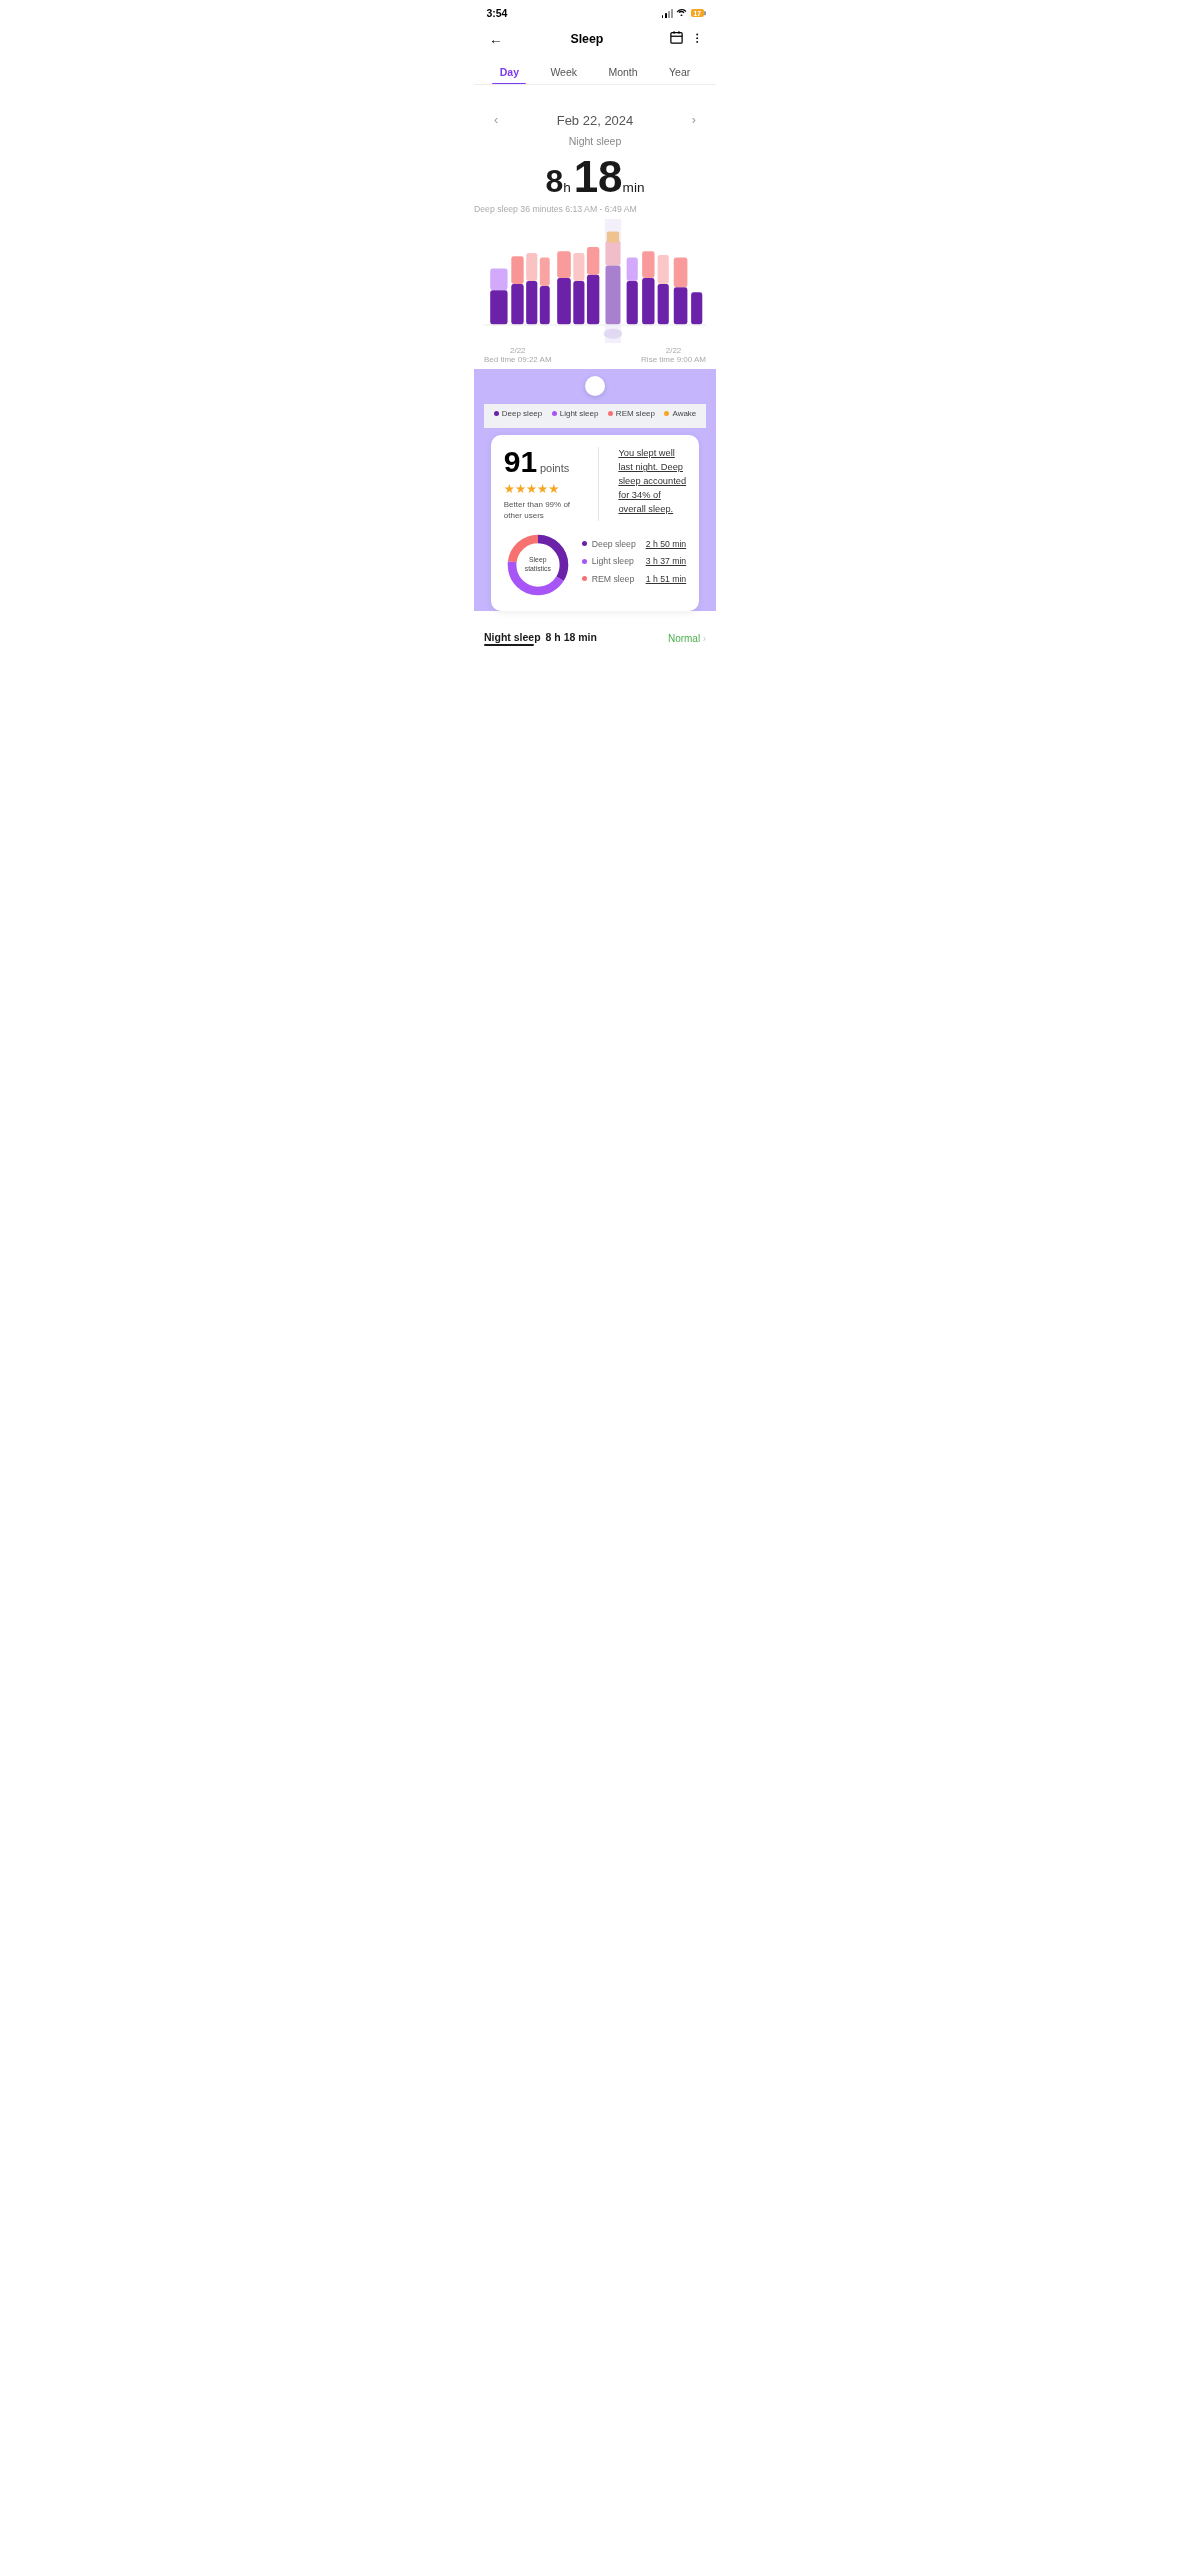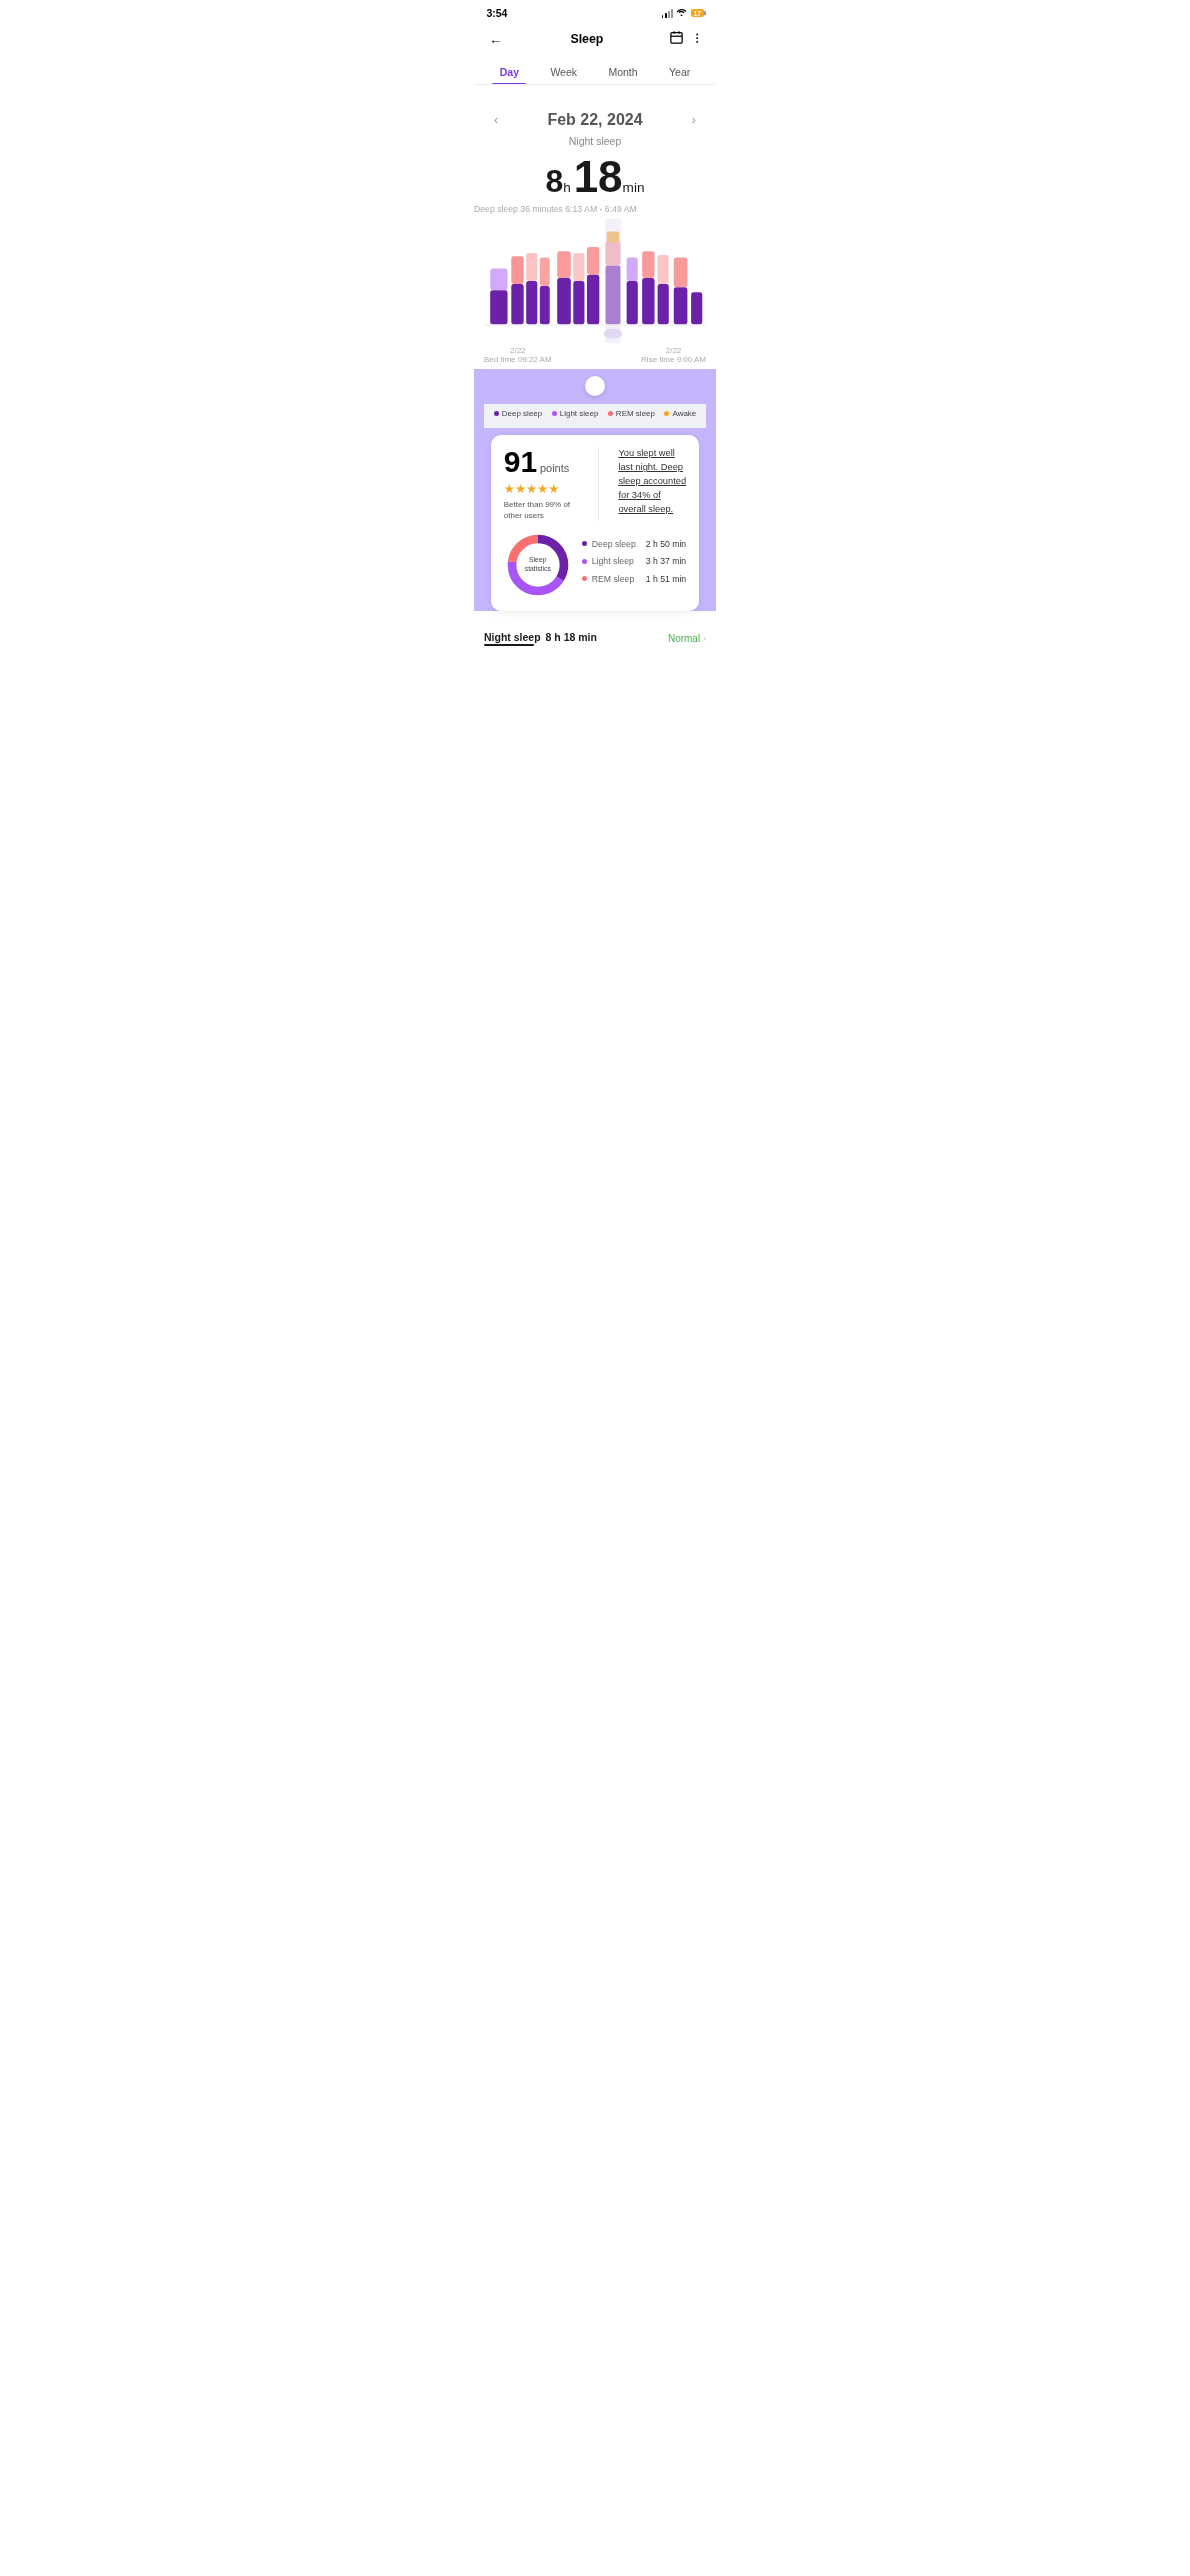--- a/index.html
+++ b/index.html
@@ -134,23 +134,23 @@
       justify-content: space-between;
       padding: 10px 15px 2.5px;
     }
     .date-arrow {
       font-size: 12.4px;
       color: #999;
       cursor: pointer;
       padding: 2.5px 5px;
     }
     .date-text {
-      font-size: 16px;
+      font-size: 13px;
       color: #555;
-      font-weight: 700;
+      font-weight: 400;
     }
 
     
     .sleep-label {
       text-align: center;
       font-size: 10.5px;
       color: #888;
       margin-top: 2.5px;
     }
     .sleep-duration {
@@ -347,20 +347,21 @@
       border-radius: 50%;
     }
     .stat-name {
       font-size: 8.7px;
       color: #666;
     }
     .stat-value {
       font-size: 8.7px;
       color: #333;
       font-weight: 500;
+      text-decoration: underline;
     }
 
     
     .night-sleep-section {
       background: #fff;
       padding: 12.4px 10px 0;
       display: flex;
       align-items: center;
       justify-content: space-between;
     }

